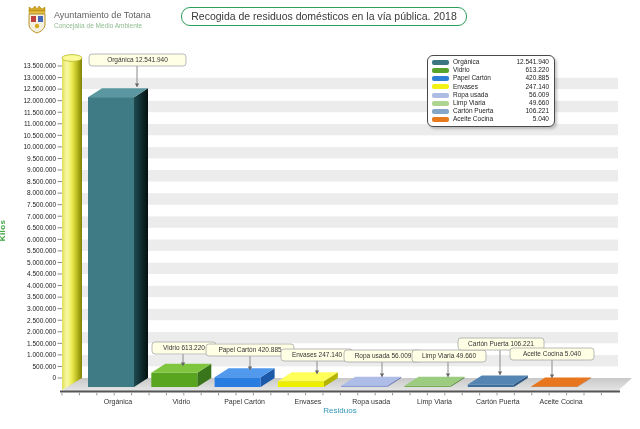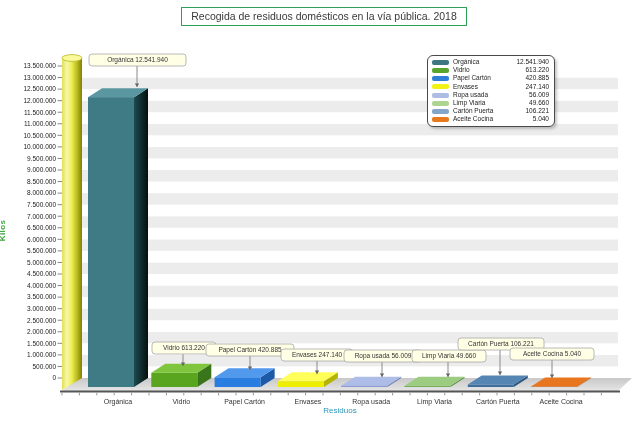--- a/index.html
+++ b/index.html
@@ -4,21 +4,21 @@
 <style>
   html,body{margin:0;padding:0;background:#fff;}
   .page{position:relative;width:640px;height:429px;background:#ffffff;overflow:hidden;
         font-family:"Liberation Sans", sans-serif;}
   
   .logo-block{position:absolute;left:26px;top:4px;display:flex;align-items:flex-start;}
   .org-text{margin-left:6px;margin-top:6px;}
   .org-name{font-size:9px;color:#5f5f5f;line-height:11px;}
   .org-dept{font-size:6.5px;color:#8fbb8f;line-height:9px;}
   .title-box{position:absolute;left:181px;top:7px;width:284px;height:17px;line-height:17px;
-             text-align:center;border:1.6px solid #2e9e5b;border-radius:0;
+             text-align:center;border:1.6px solid #2e9e5b;border-radius:9px;
              font-size:10.5px;color:#3a3a3a;background:#ffffff;}
   
   .ylabel{position:absolute;left:-8px;top:226px;transform:rotate(-90deg);
           font-size:8px;font-weight:bold;color:#3fa43f;letter-spacing:.4px;}
   .xlabel{position:absolute;left:62px;top:406px;width:556px;text-align:center;
           font-size:8px;font-weight:normal;color:#2e96b8;}
   
   .legend{position:absolute;left:427px;top:55px;width:117px;background:#ffffff;
           border:1px solid #4a4a4a;border-radius:6px;padding:3px 5px 3px 4px;
           box-shadow:2px 2px 3px rgba(0,0,0,.22);display:flex;flex-direction:column;gap:1.4px;}
@@ -27,20 +27,34 @@
   .legend-name{flex:1;white-space:nowrap;}
   .legend-value{text-align:right;white-space:nowrap;}
   svg{position:absolute;left:0;top:0;}
   svg text{font-family:"Liberation Sans", sans-serif;}
 </style>
 </head>
 <body>
 
 <div class="page">
 
+  <div class="logo-block">
+    <svg width="22" height="30" viewBox="0 0 22 30" style="position:static;">
+      <polygon points="3,7 3,3 6,5 9,2 11,5 13,2 16,5 19,3 19,7" fill="#d8a820" stroke="#a07810" stroke-width="0.5"></polygon>
+      <rect x="3" y="7" width="16" height="2.5" fill="#e8c040" stroke="#a07810" stroke-width="0.4"></rect>
+      <path d="M3,10 h16 v10 c0,5 -4,7.5 -8,9 c-4,-1.5 -8,-4 -8,-9 Z" fill="#f4f0e0" stroke="#b89020" stroke-width="1"></path>
+      <rect x="5" y="12" width="5" height="6" fill="#c04040"></rect>
+      <rect x="12" y="12" width="5" height="6" fill="#4466bb"></rect>
+      <circle cx="11" cy="22" r="2.2" fill="#d8a820"></circle>
+    </svg>
+    <div class="org-text">
+      <div class="org-name">Ayuntamiento de Totana</div>
+      <div class="org-dept">Concejalía de Medio Ambiente</div>
+    </div>
+  </div>
 
   <div class="title-box">Recogida de residuos domésticos en la vía pública. 2018</div>
 
   <div class="ylabel">Kilos</div>
   <div class="xlabel">Residuos</div>
 
   <svg id="chart-svg" width="640" height="429" viewBox="0 0 640 429">
       <defs>
         <linearGradient id="cylGrad" x1="0" y1="0" x2="1" y2="0">
           <stop offset="0%" stop-color="#e0e058"></stop>

